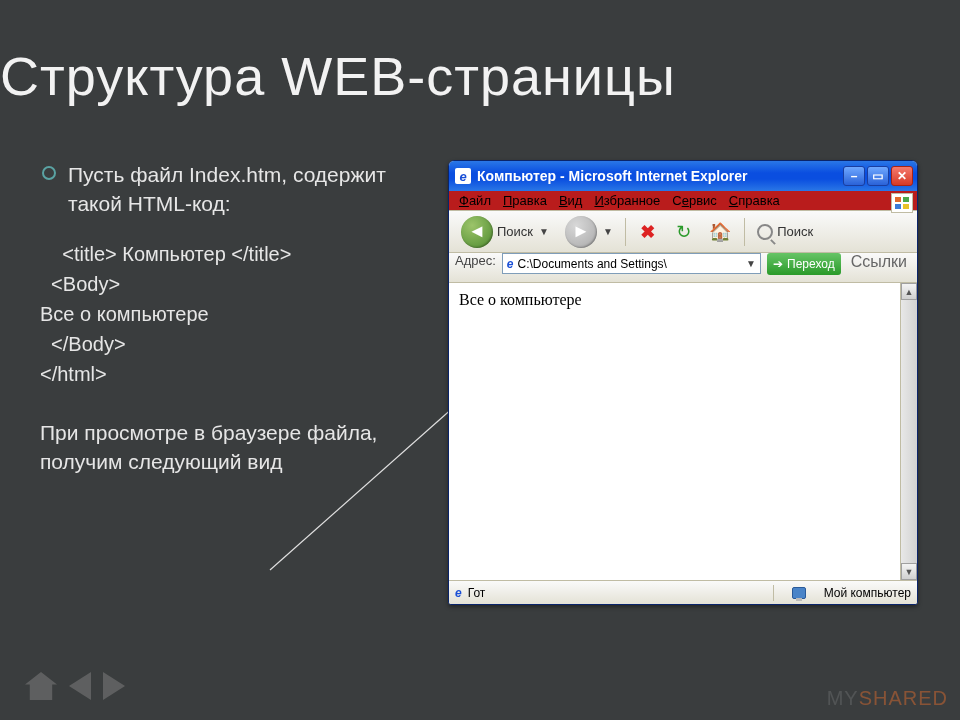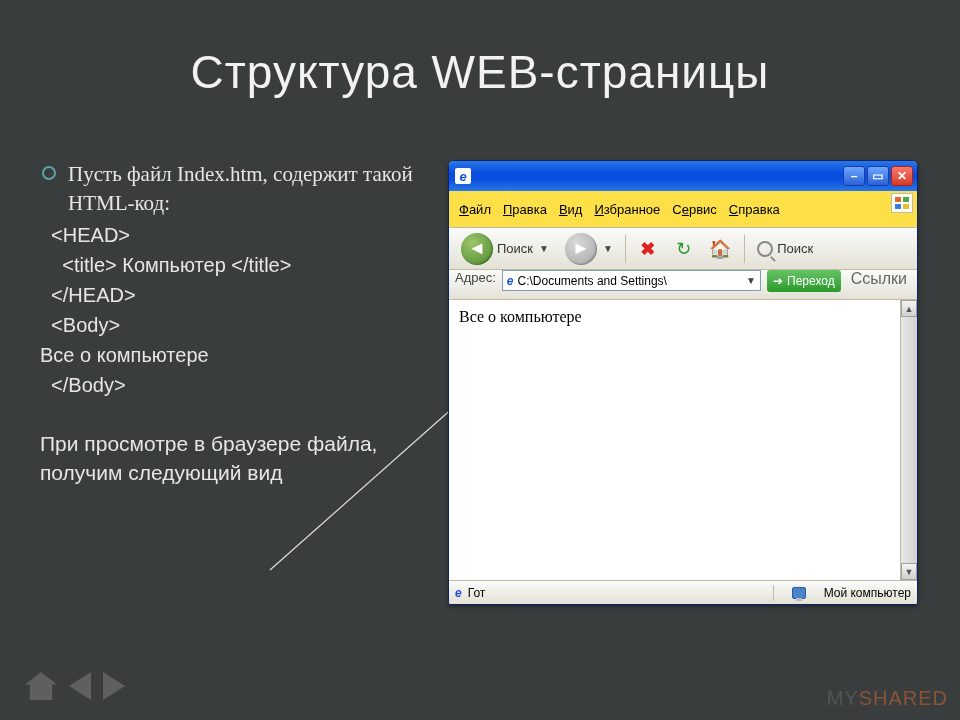--- a/index.html
+++ b/index.html
@@ -7,38 +7,37 @@
     width: 960px; height: 720px;
     background: #3a3d3e;
     font-family: Arial, sans-serif;
     color: #e6e6e6;
     position: relative;
     overflow: hidden;
   }
   .slide-title {
     position: absolute;
     top: 45px; left: 0; right: 0;
-    text-align: center;
-    font-size: 46px;
+    text-align: left;
+    font-size: 54px;
     font-weight: normal;
     color: #f2f2f2;
     letter-spacing: 1px;
   }
   .left-col {
     position: absolute;
     left: 40px; top: 160px;
     width: 380px;
     font-size: 21px;
     line-height: 1.4;
   }
   .bullet {
     position: relative;
     padding-left: 28px;
-    margin-bottom: 2px;
-    font-family: Liberation Serif, serif;
+    margin-bottom: 21px;
   }
   .bullet::before {
     content: "";
     position: absolute;
     left: 2px; top: 6px;
     width: 10px; height: 10px;
     border: 2px solid #5aa3a3;
     border-radius: 50%;
   }
   .code-line { margin: 2px 0; white-space: pre; font-size: 20px; }
@@ -76,21 +75,21 @@
   .win-btns { margin-left: auto; display: flex; gap: 2px; }
   .win-btn {
     width: 22px; height: 20px; border-radius: 3px;
     background: linear-gradient(180deg,#6fa8ff,#2a62d8);
     border: 1px solid #1a3ea0;
     display: flex; align-items: center; justify-content: center;
     color: white; font-size: 12px; font-weight: bold;
   }
   .win-btn.close { background: linear-gradient(180deg,#f57a6e,#d63a26); border-color:#a82315; }
   .menubar {
-    height: 37px; background: #fde047;
+    height: 20px; background: #b91c1c;
     display: flex; align-items: center; gap: 12px;
     padding: 0 10px; font-size: 13px; color: #000;
     border-bottom: 1px solid #c0bca4;
     position: relative;
   }
   .menubar .u { text-decoration: underline; }
   .xp-flag {
     position: absolute; right: 4px; top: 2px;
     width: 22px; height: 20px;
     background: #fff; border:1px solid #c0bca4;
@@ -188,36 +187,36 @@
   }
   .watermark .s{color:#d66a2f; opacity:.5;}
 </style>
 </head>
 <body>
 
 <h1 class="slide-title">Структура WEB-страницы</h1>
 
 <div class="left-col">
   <div class="bullet">Пусть  файл Index.htm, содержит такой HTML-код:</div>
-  <div class="code-line">  &lt;HEAD&gt;</div>
   <div class="code-line">    &lt;title&gt; Компьютер &lt;/title&gt;</div>
-  <div class="code-line">  &lt;/HEAD&gt;</div>
   <div class="code-line">  &lt;Body&gt;</div>
   <div class="code-line">Все о компьютере</div>
   <div class="code-line">  &lt;/Body&gt;</div>
+  <div class="code-line">&lt;/html&gt;</div>
   <div class="footer-text">При просмотре в браузере файла, получим следующий вид</div>
 </div>
 
 <svg class="connector" viewBox="0 0 260 220">
   <line x1="225" y1="5" x2="5" y2="200" stroke="#e0e0e0" stroke-width="1.2"></line>
 </svg>
 
 <div class="ie-window">
   <div class="titlebar">
     <span class="ie-ico">e</span>
+    <span>Компьютер - Microsoft Internet Explorer</span>
     <div class="win-btns">
       <div class="win-btn">–</div>
       <div class="win-btn">▭</div>
       <div class="win-btn close">✕</div>
     </div>
   </div>
 
   <div class="menubar">
     <span><span class="u">Ф</span><span>айл</span></span>
     <span><span class="u">П</span>равка</span>

